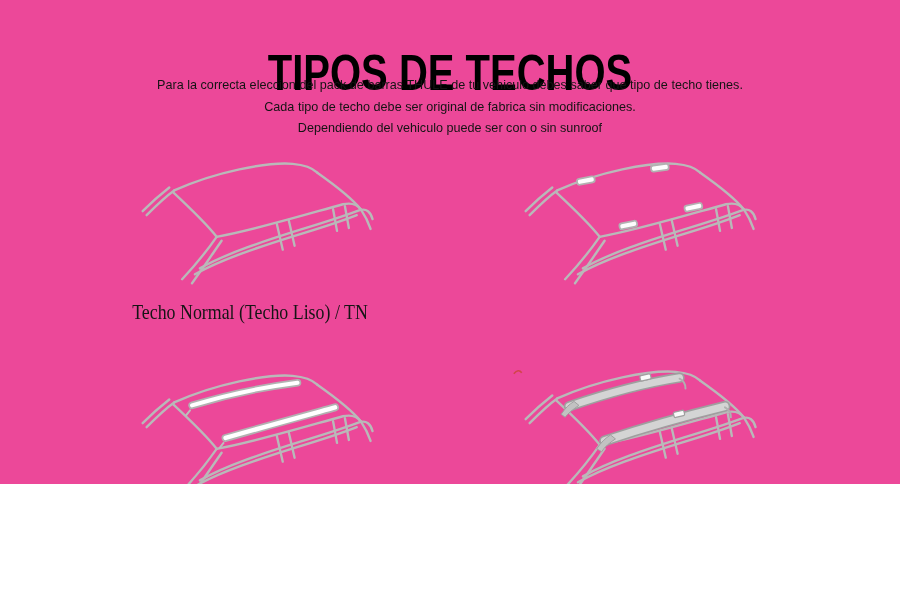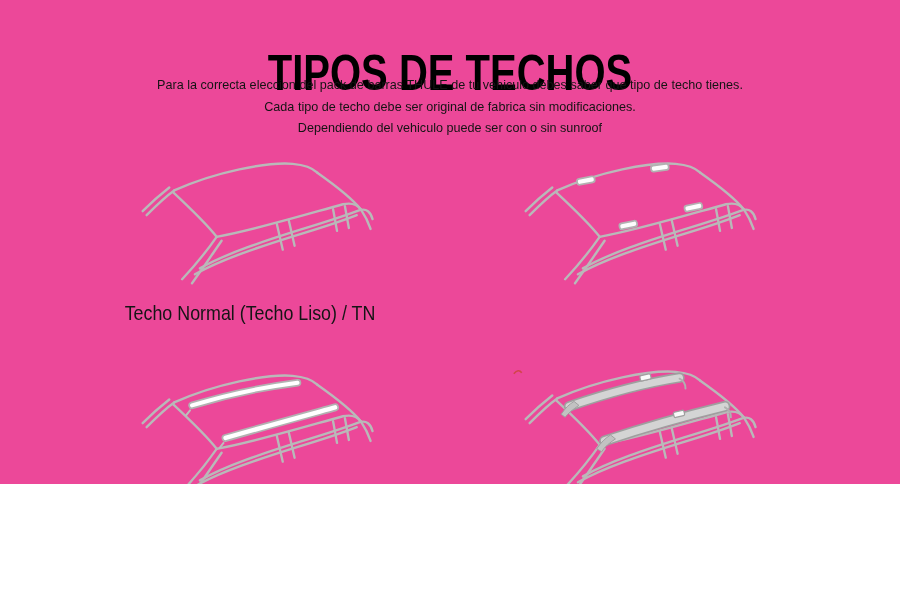--- a/index.html
+++ b/index.html
@@ -27,21 +27,21 @@
   .tr svg.drawing,.br svg.drawing{transform:translateX(18px);}
   .caption{
     font-size:21px;line-height:25px;color:#151515;font-weight:400;
     transform:scaleX(0.85);transform-origin:50% 50%;white-space:nowrap;margin-top:2px;
   }
   .bl .caption,.br .caption{margin-top:8px;}
   .subcaption{
     font-size:15px;line-height:19px;color:#1a1a1a;font-weight:400;
     transform:scaleX(0.83);transform-origin:50% 50%;white-space:nowrap;margin-top:1px;
   }
-  figure{margin:0;padding:0;}
+  figure{margin:0;padding:0;font-family:Liberation Serif, serif;}
 </style>
 </head>
 <body>
 
 <svg width="0" height="0" style="position:absolute" aria-hidden="true">
   <defs>
     <g id="roof-base" fill="none" stroke="#b9b9b9" stroke-width="2.4" stroke-linecap="round" stroke-linejoin="round">
 
       <path d="M30,66 C38,58 48,48 58,41"></path>
       <path d="M26,62 C34,54 44,45 53,38"></path>

